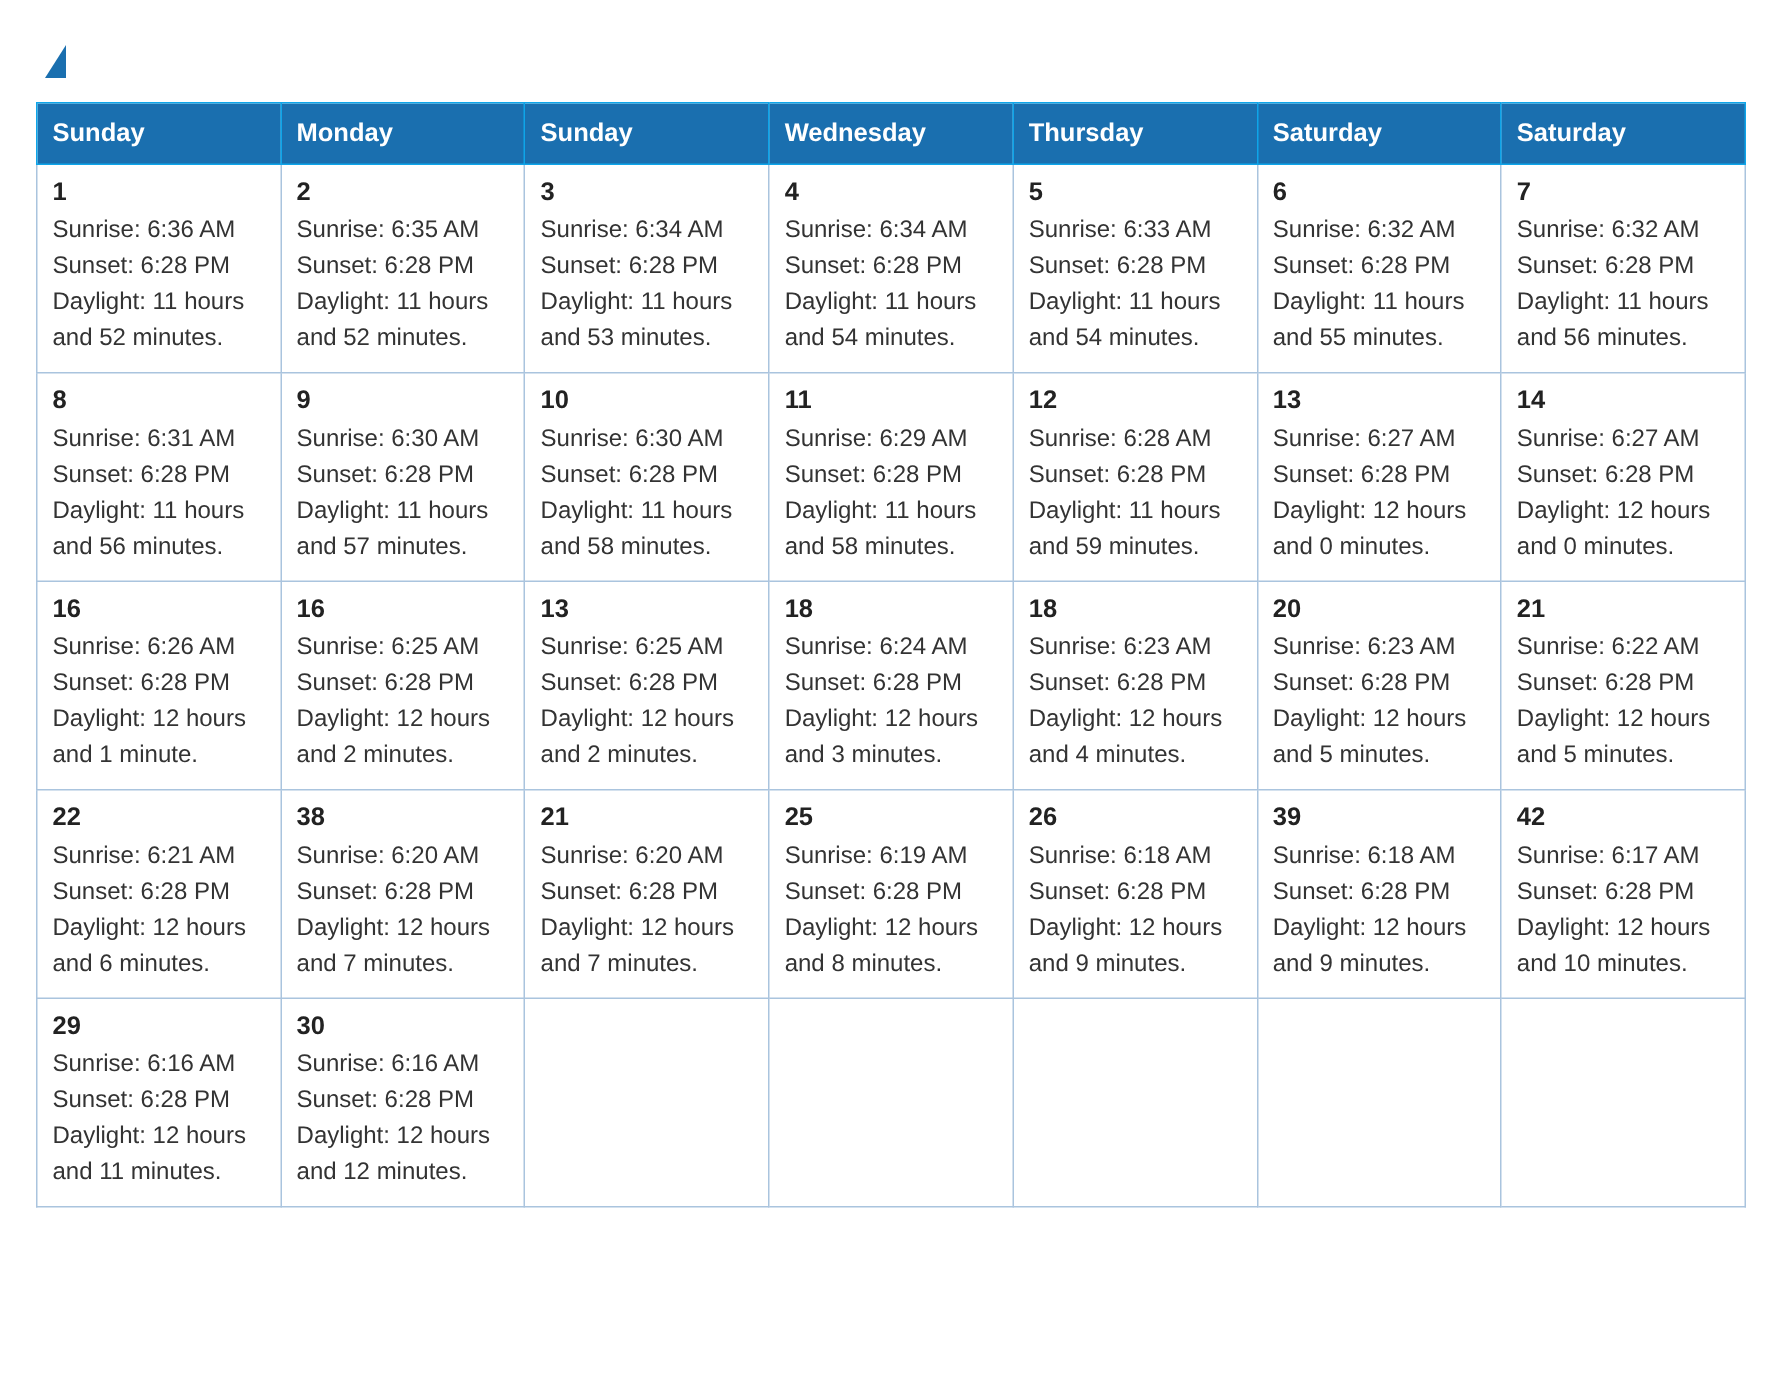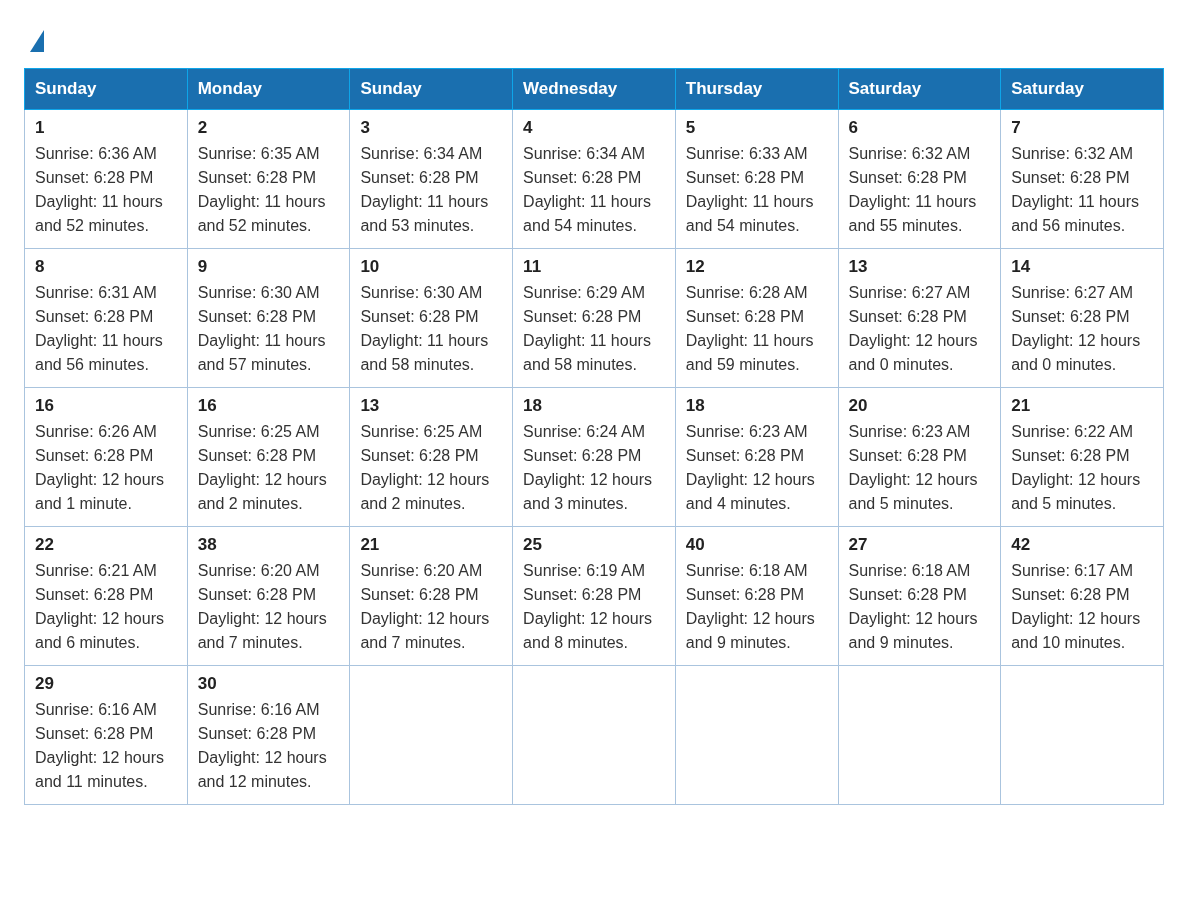--- a/index.html
+++ b/index.html
@@ -226,25 +226,25 @@
         </td>
         <td>
           <div class="day-number">21</div>
           <div class="day-info">Sunrise: 6:20 AM<br>Sunset: 6:28 PM<br>Daylight: 12 hours and 7 minutes.</div>
         </td>
         <td>
           <div class="day-number">25</div>
           <div class="day-info">Sunrise: 6:19 AM<br>Sunset: 6:28 PM<br>Daylight: 12 hours and 8 minutes.</div>
         </td>
         <td>
-          <div class="day-number">40</div>
+          <div class="day-number">26</div>
           <div class="day-info">Sunrise: 6:18 AM<br>Sunset: 6:28 PM<br>Daylight: 12 hours and 9 minutes.</div>
         </td>
         <td>
-          <div class="day-number">27</div>
+          <div class="day-number">39</div>
           <div class="day-info">Sunrise: 6:18 AM<br>Sunset: 6:28 PM<br>Daylight: 12 hours and 9 minutes.</div>
         </td>
         <td>
           <div class="day-number">42</div>
           <div class="day-info">Sunrise: 6:17 AM<br>Sunset: 6:28 PM<br>Daylight: 12 hours and 10 minutes.</div>
         </td>
       </tr>
       <tr class="week-row">
         <td>
           <div class="day-number">29</div>

